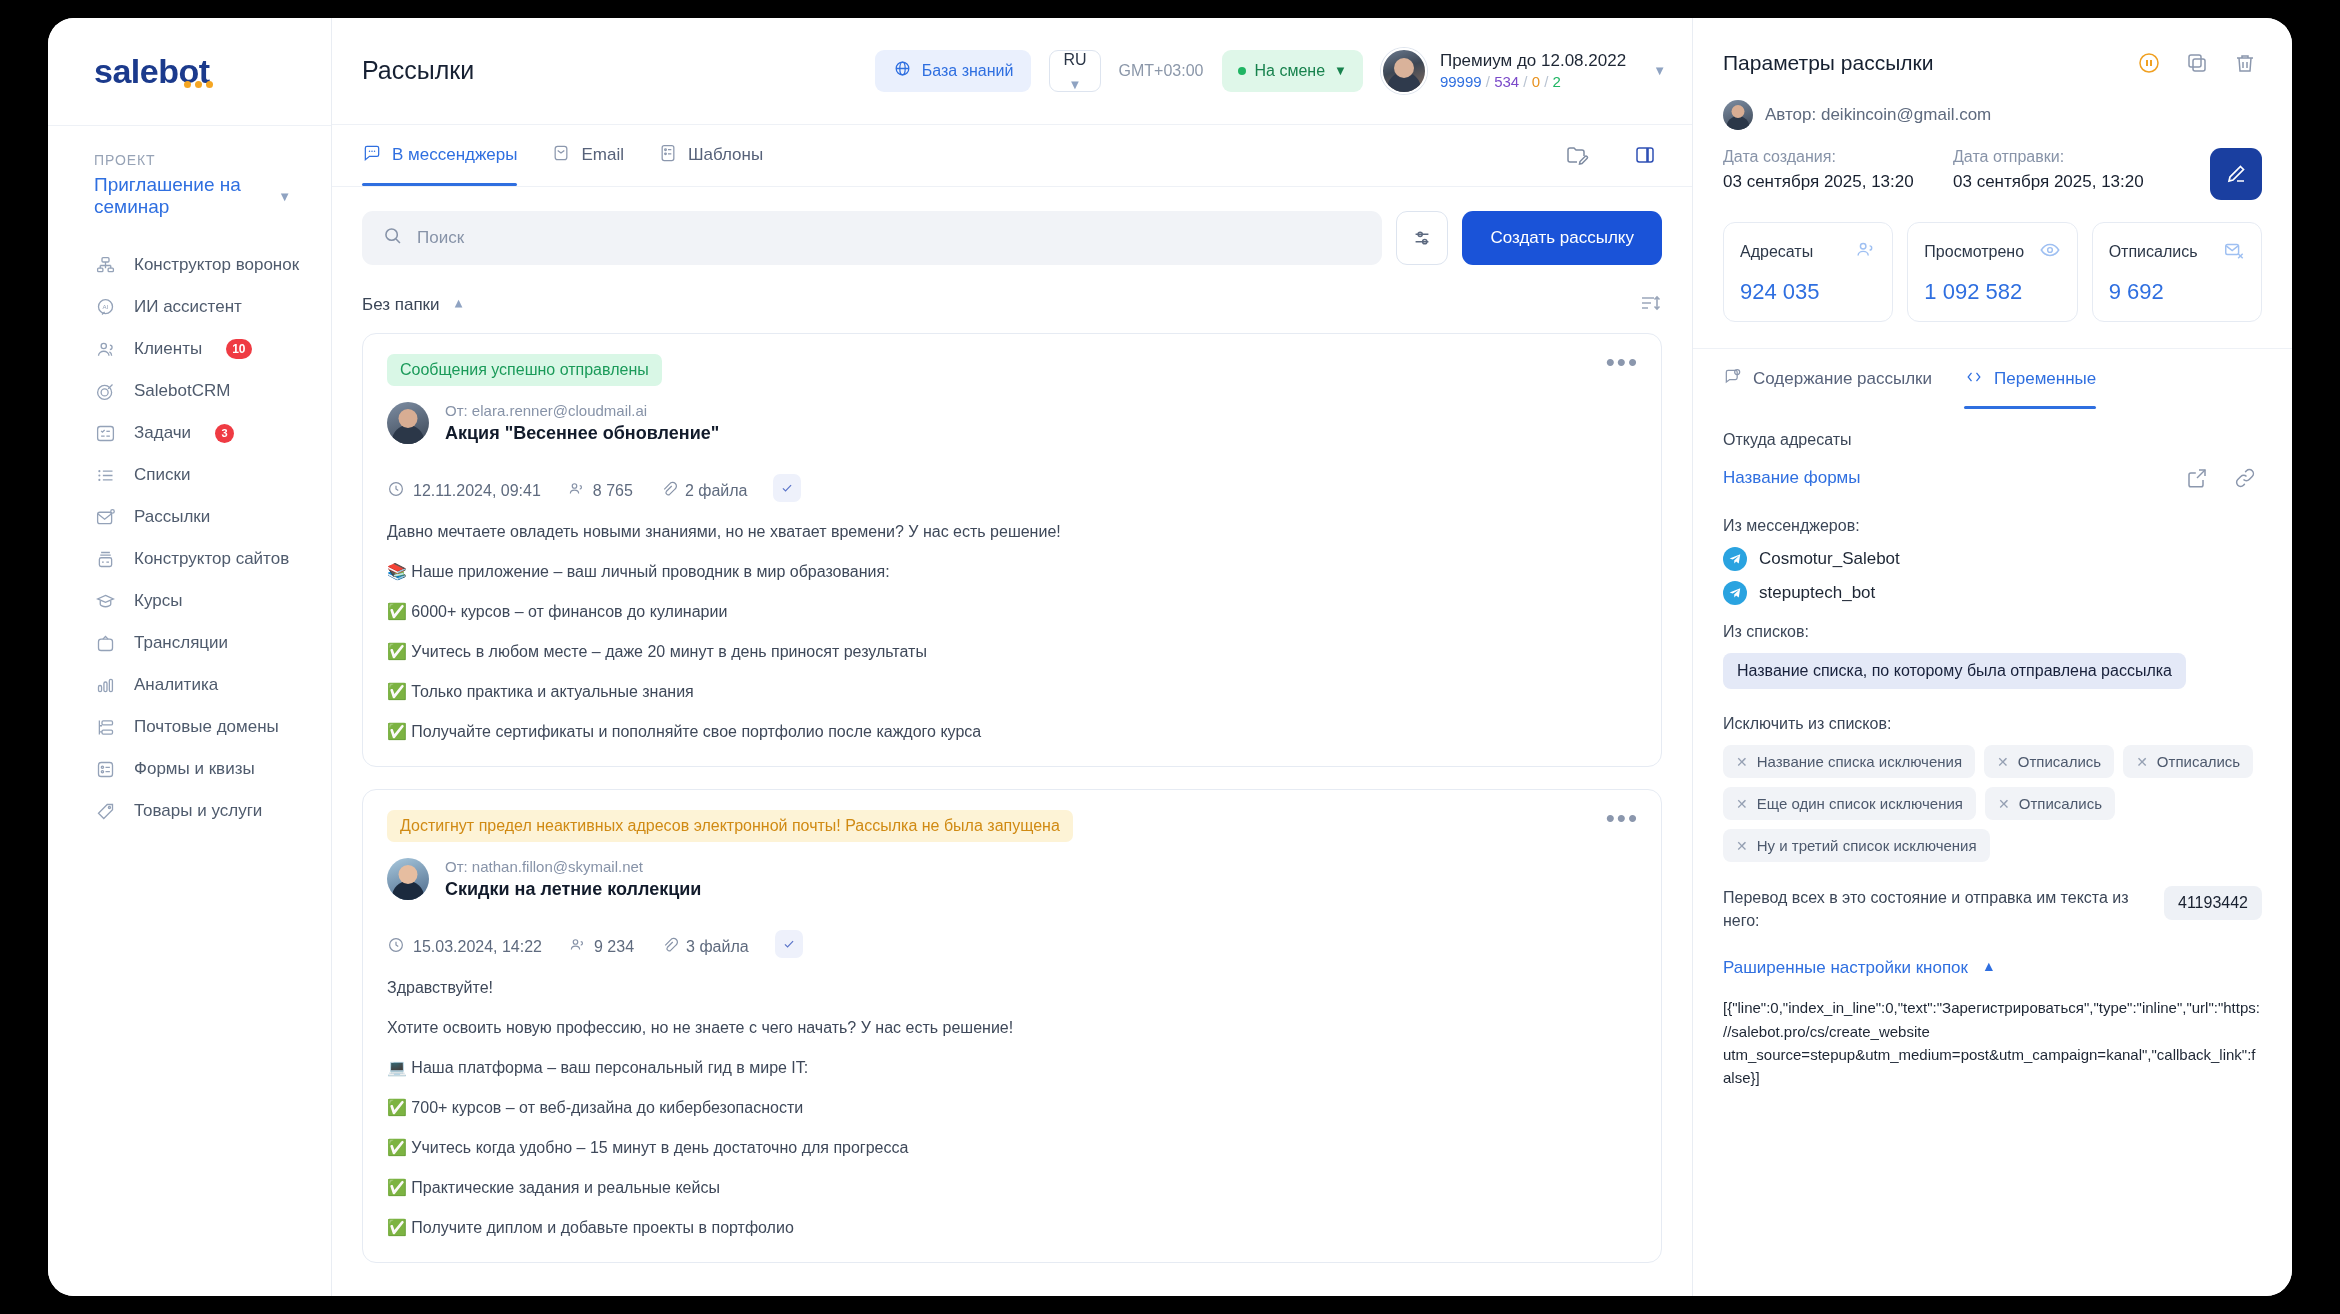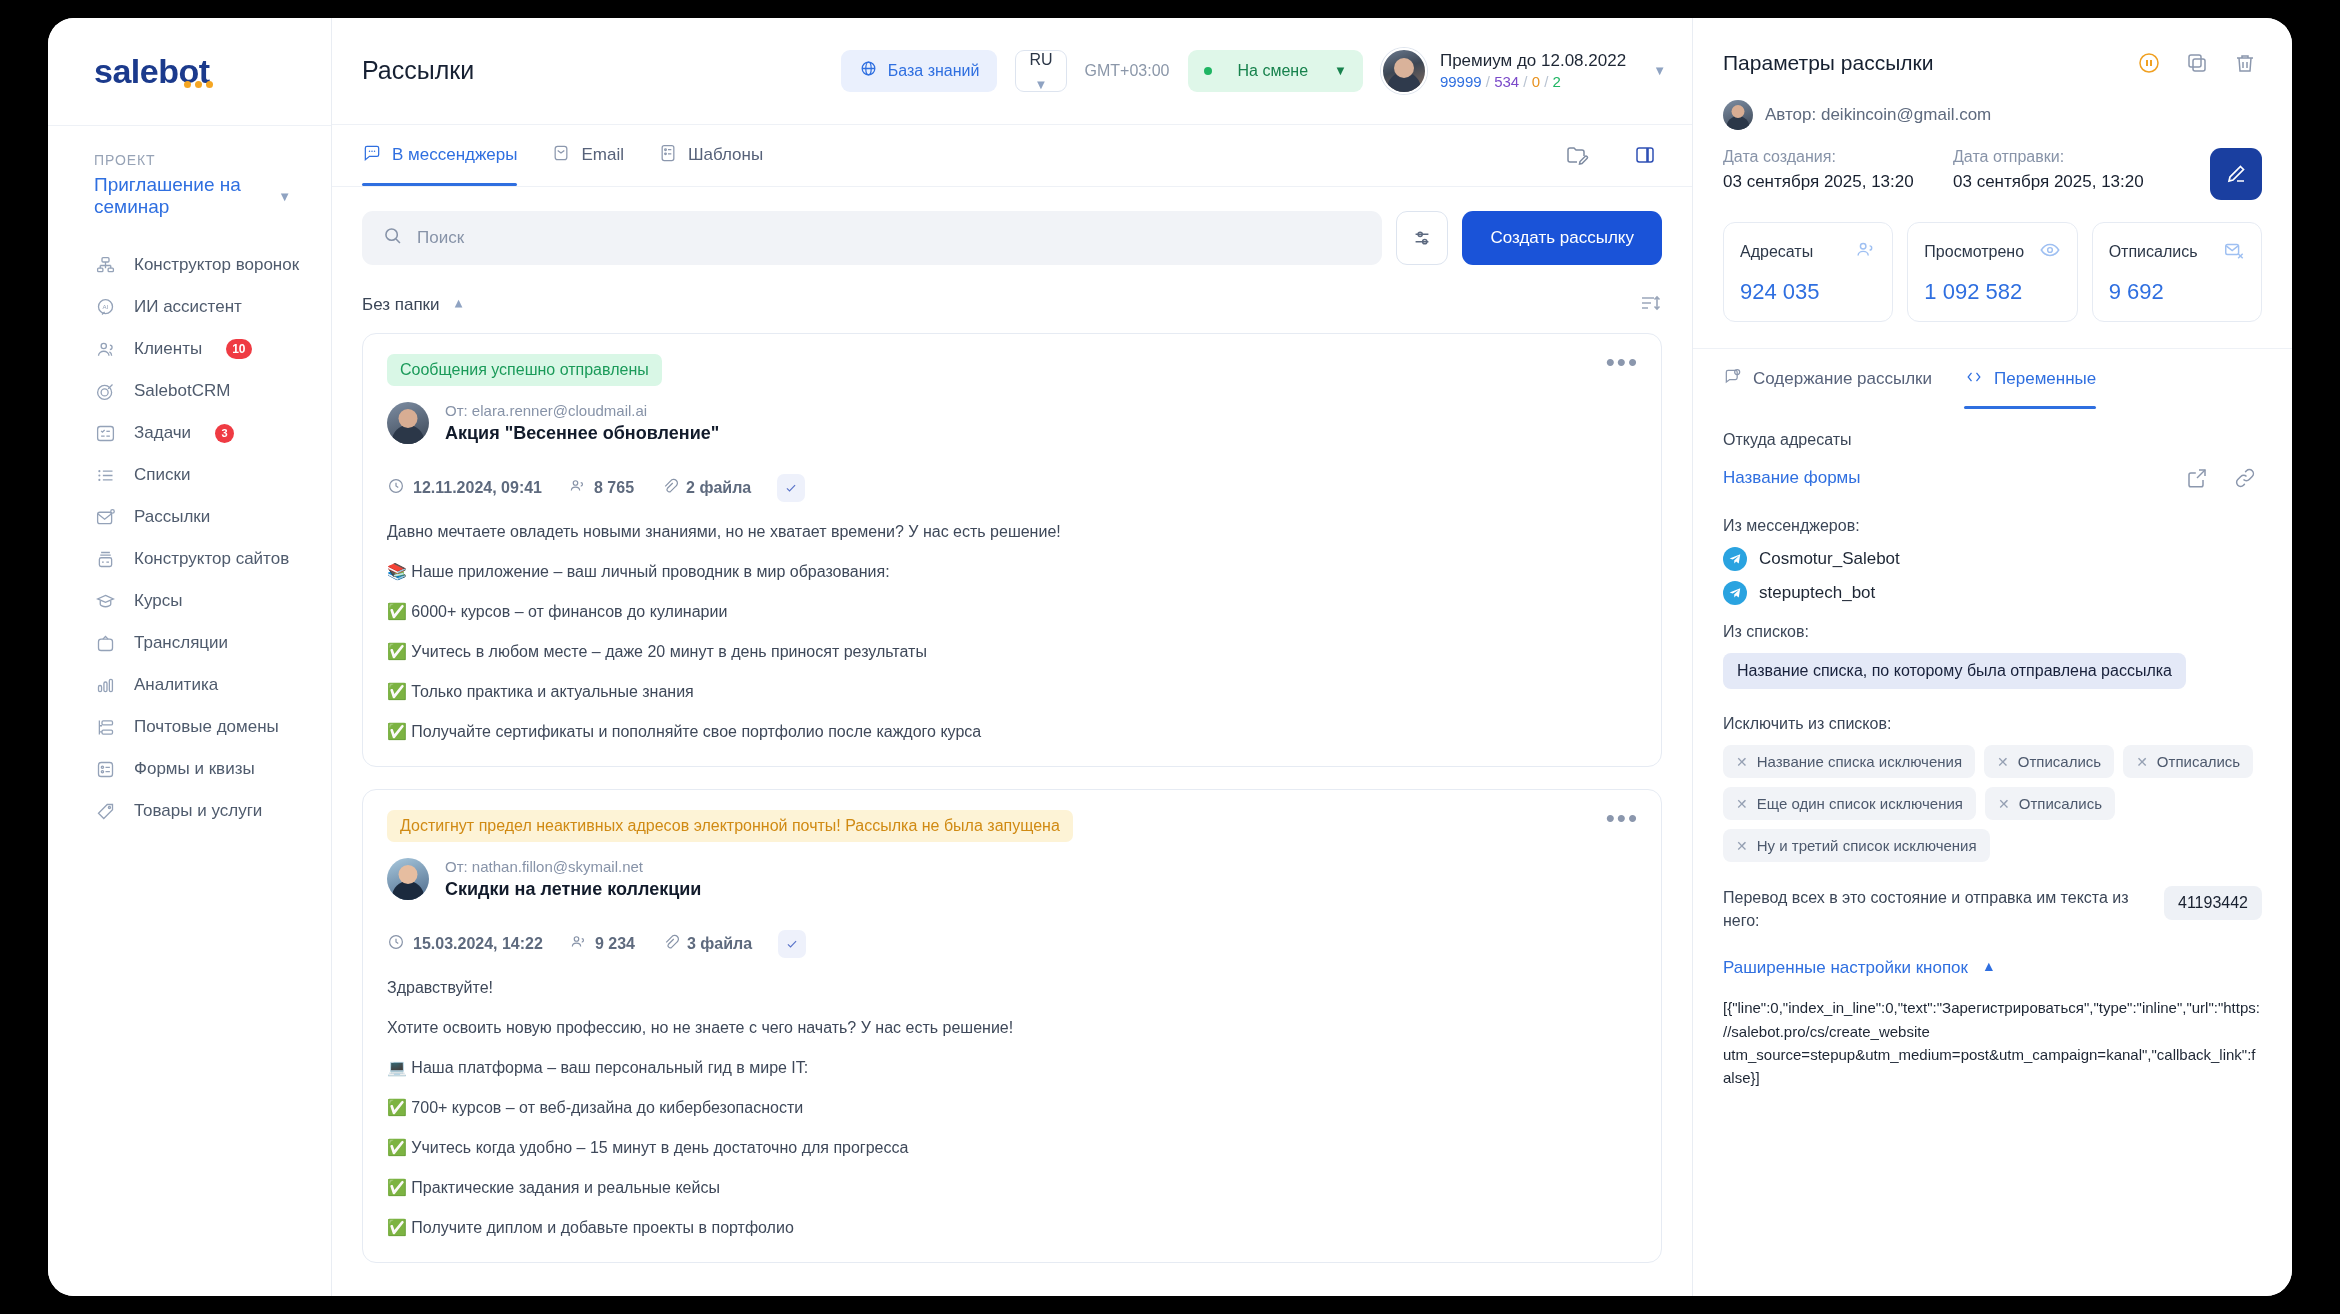--- a/index.html
+++ b/index.html
@@ -84,21 +84,21 @@
     padding: 0 18px; height: 42px; font-size:16px; cursor:pointer;
   }
   .kb-btn svg { width:19px; height:19px; stroke:#2f6fe0; fill:none; stroke-width:1.6;}
   .lang-btn {
     display:flex; align-items:center; gap:8px;
     border:1px solid #dde4ef; border-radius:9px; height:42px;
     padding: 0 13px; font-size:16px; color:#2b3647; cursor:pointer;flex-direction:column;
   }
   .gmt { font-size:16px; color:#8b97a9; }
   .shift-btn {
-    display:flex; align-items:center; gap:26px;
+    display:flex; align-items:center; gap:9px;
     background:#dff7e9; color:#17824d; border-radius:9px;
     height:42px; padding: 0 16px; font-size:16px; cursor:pointer;
   }
   .dot-green { width:8px;height:8px;border-radius:50%;background:#1fb563;display:block; }
   .user-box { display:flex; align-items:center; gap:13px; cursor:pointer;}
   .avatar {
     width:46px;height:46px;border-radius:50%;
     background: linear-gradient(160deg,#6c7b8f 0%, #3c4654 45%, #8a7060 100%);
     border: 2px solid #fff; box-shadow: 0 0 0 1px #dfe5ee;
     overflow:hidden; position:relative; flex:0 0 46px;
@@ -176,21 +176,21 @@
   .card-head{display:flex;gap:16px;margin-top:16px;align-items:flex-start;}
   .card-av{width:42px;height:42px;border-radius:50%;overflow:hidden;flex:0 0 42px;position:relative;
            background:linear-gradient(160deg,#7e8ea3,#3a4554);}
   .card-av::after{content:"";position:absolute;left:50%;top:16%;transform:translateX(-50%);width:19px;height:19px;border-radius:50%;background:#d8ad93;}
   .card-av::before{content:"";position:absolute;left:50%;bottom:0;transform:translateX(-50%);width:32px;height:19px;border-radius:16px 16px 0 0;background:#2b3748;}
   .card-av.f{background:linear-gradient(160deg,#a9c9de,#4b6889);}
   .card-av.f::after{background:#e6bda0;}
   .card-av.f::before{background:#1b2a3e;}
   .from-line{font-size:15px;color:#8793a8;margin-bottom:4px;}
   .subject{font-size:18px;color:#121b2b;font-weight:600;}
-  .meta-row{display:flex;align-items:center;gap:26px;margin-top:30px;color:#5e6a7e;font-size:16px;font-weight:bold;}
+  .meta-row{display:flex;align-items:flex-end;gap:26px;margin-top:30px;color:#5e6a7e;font-size:16px;}
   .meta-item{display:flex;align-items:center;gap:8px;}
   .meta-item svg{width:18px;height:18px;stroke:#8793a8;fill:none;stroke-width:1.6;}
   .check-chip{width:28px;height:28px;border-radius:7px;background:#eef1fb;display:flex;align-items:center;justify-content:center;}
   .check-chip svg{width:14px;height:14px;stroke:#5a74c9;stroke-width:2;fill:none;}
   .body-text{margin-top:18px;}
   .body-text p{font-size:16px;color:#3e4859;line-height:1.5;margin-bottom:16px;}
   .body-text p:last-child{margin-bottom:0;}
 
   
   .rightpanel{

